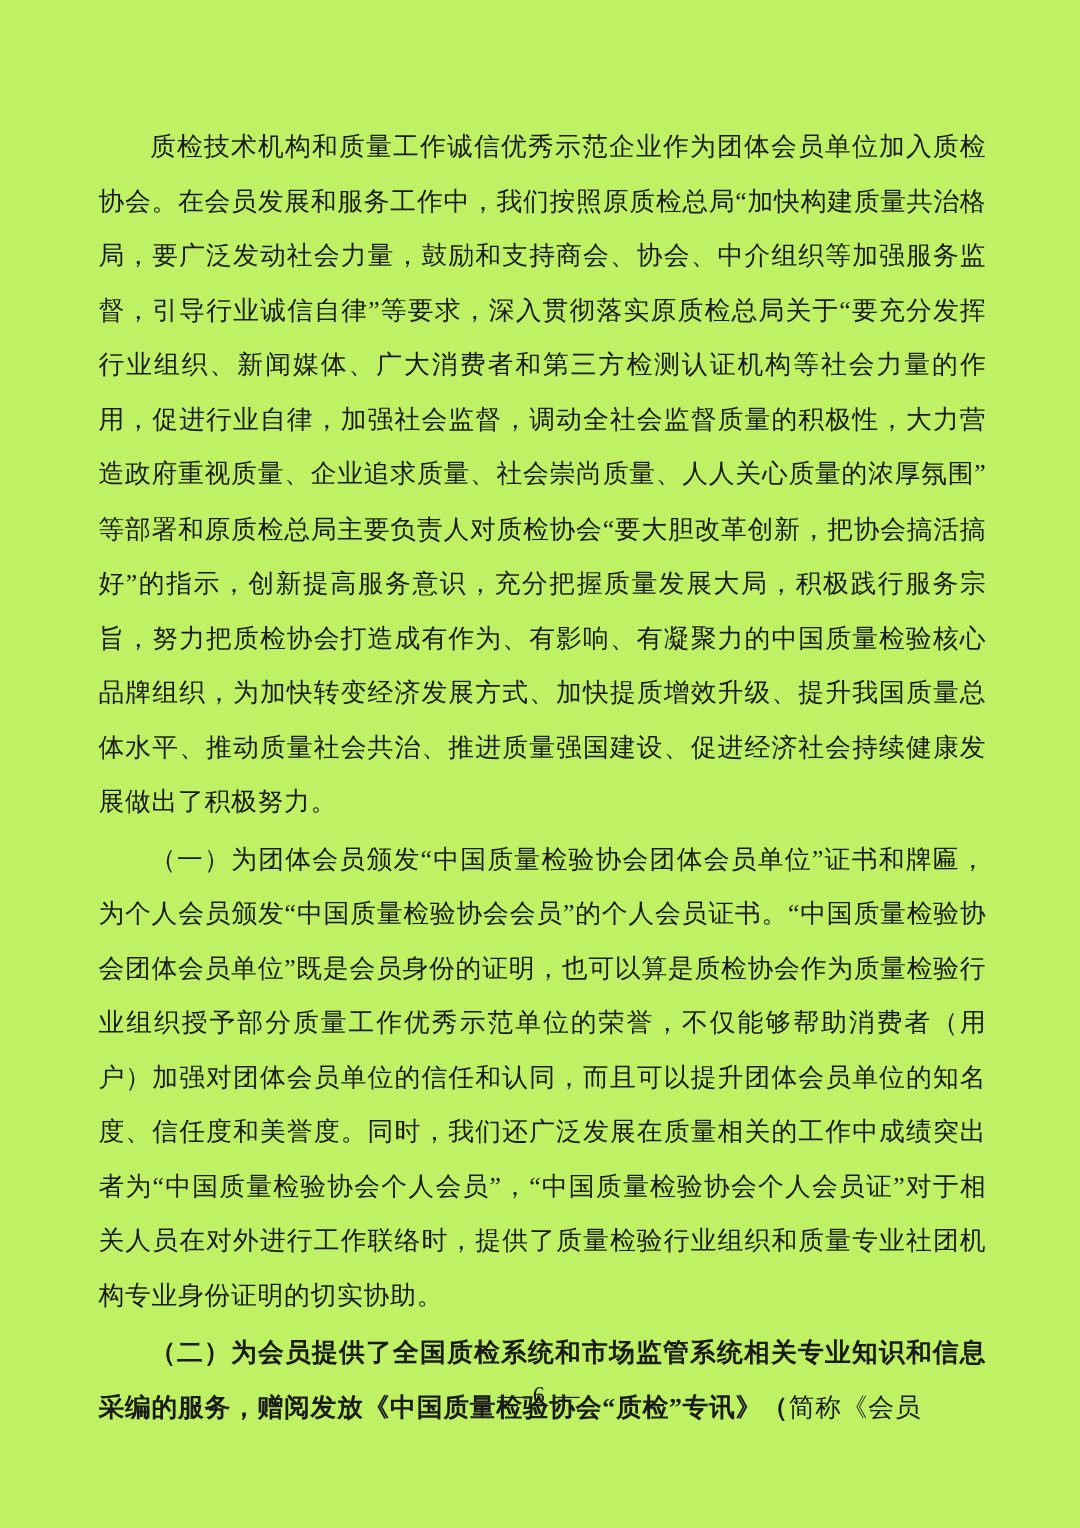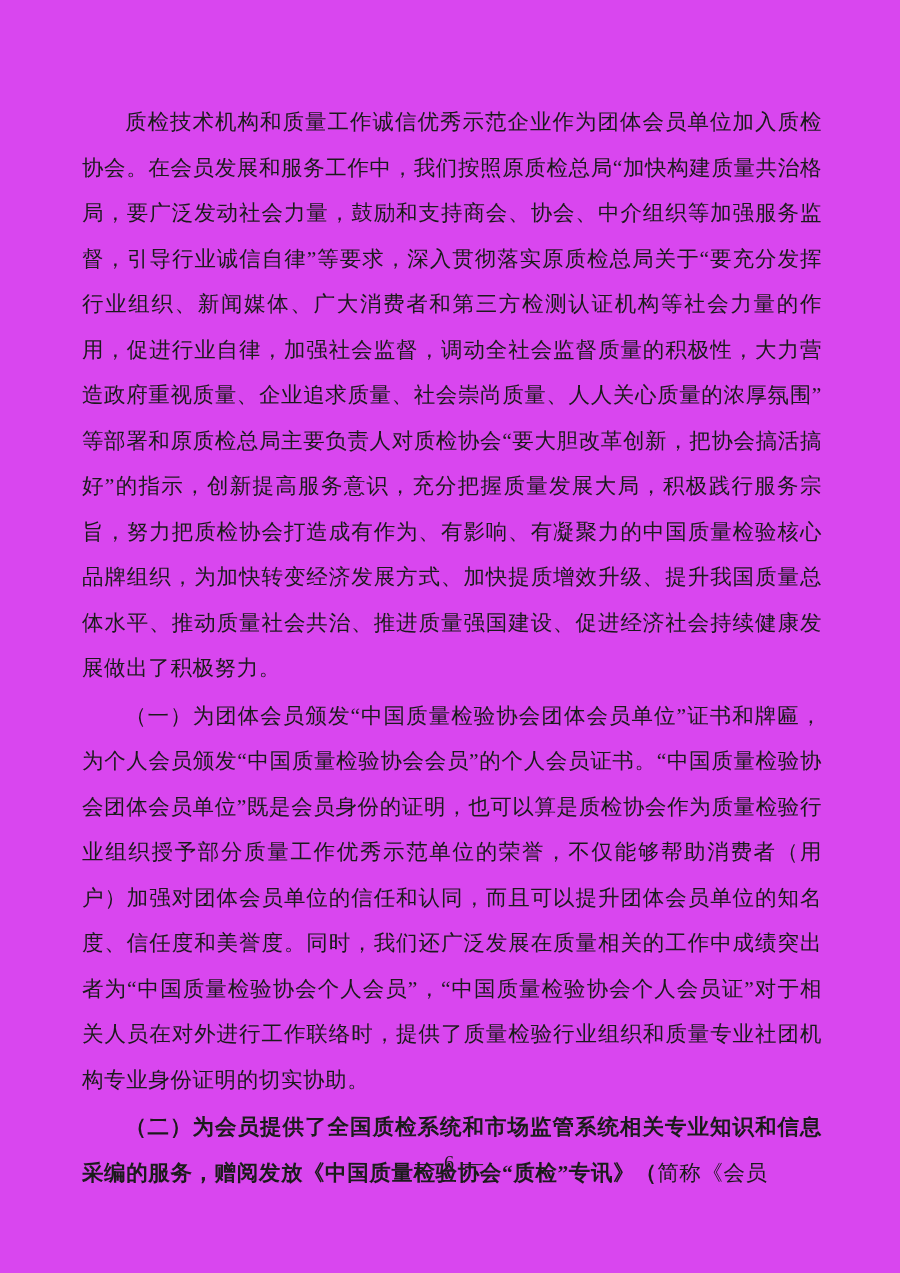--- a/index.html
+++ b/index.html
@@ -4,21 +4,21 @@
 <style>
   html, body {
     margin: 0;
     padding: 0;
     background: #ffffff;
   }
   .page {
     position: relative;
     width: 900px;
     height: 1273px;
-    background: #d946ef;
+    background: #bef264;
     margin: 0 auto;
     overflow: hidden;
     font-family: "Liberation Serif", "DejaVu Serif", serif;
     color: #1a1a1a;
   }
   .content {
     position: absolute;
     left: 82px;
     top: 100px;
     width: 740px;

